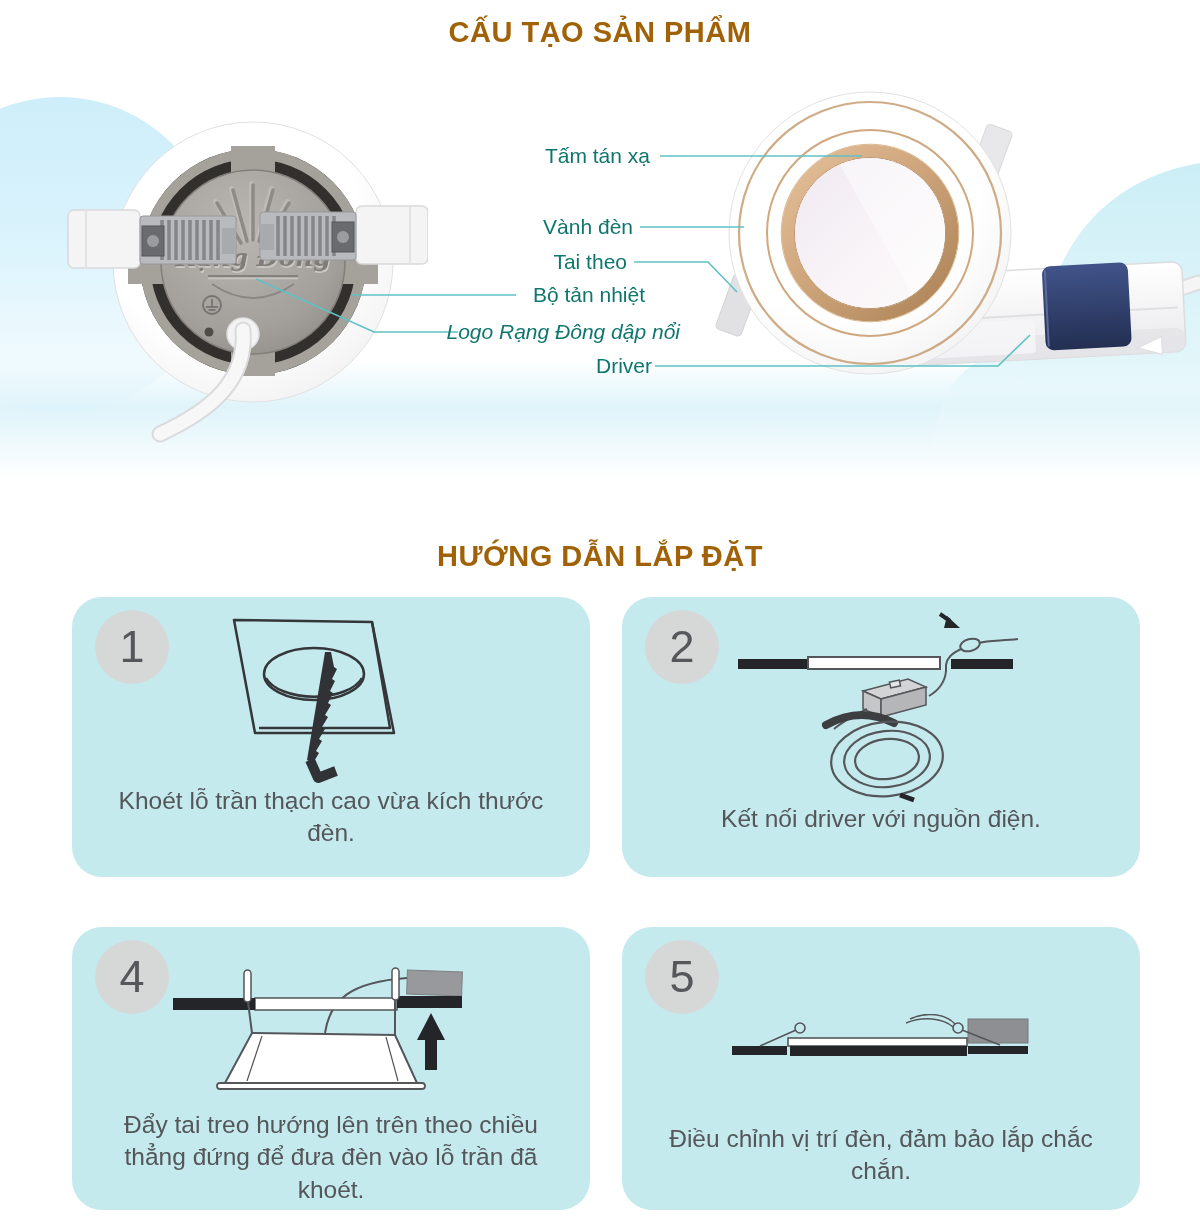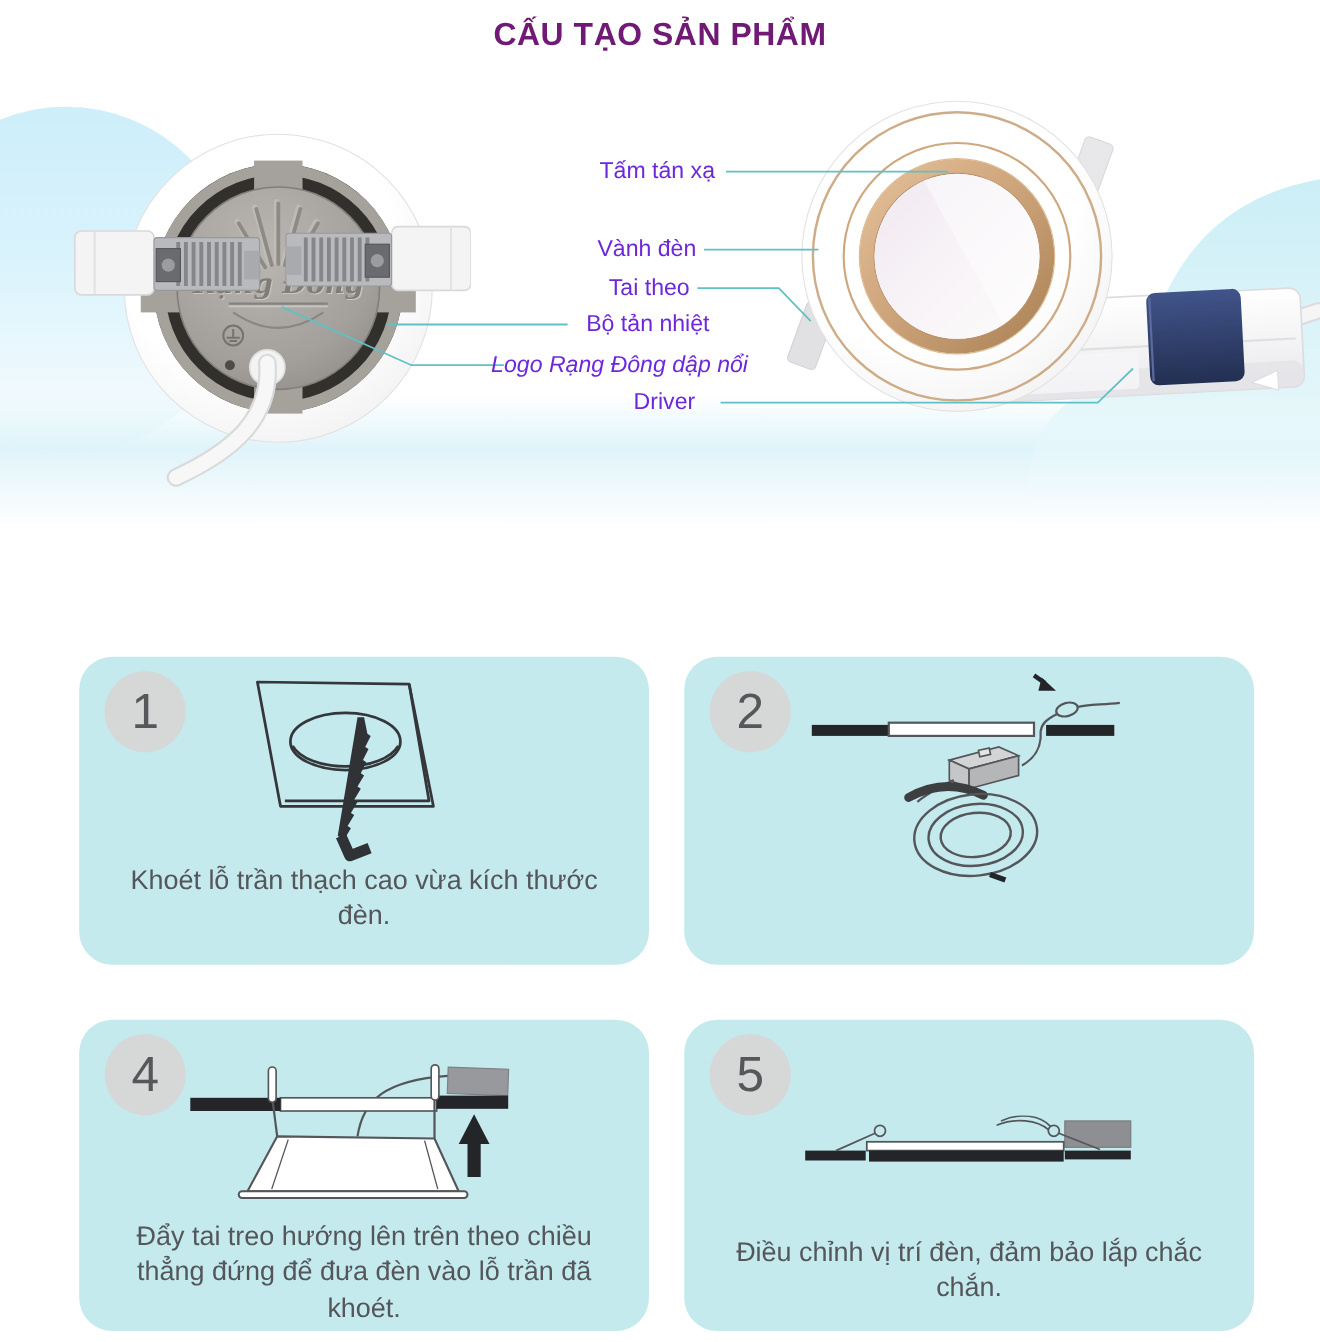--- a/index.html
+++ b/index.html
@@ -7,31 +7,31 @@
          font-family:"Liberation Sans",sans-serif;background:#ffffff;}
 
   
   .bg-blob-left{position:absolute;left:-98px;top:97px;width:316px;height:316px;border-radius:50%;
     background:linear-gradient(180deg,#cdeefa 0%,#daf3fc 45%,rgba(234,249,253,0.25) 100%);z-index:1;}
   .bg-band{position:absolute;left:0;top:360px;width:1200px;height:120px;z-index:1;
     background:linear-gradient(180deg,rgba(217,242,250,0) 0%,rgba(215,241,249,0.8) 40%,rgba(255,255,255,0) 100%);}
   .bg-wave-right{position:absolute;left:930px;top:155px;z-index:1;}
 
   .section-title{position:absolute;left:0;width:1200px;text-align:center;
-    color:#701a75;font-size:29px;font-weight:bold;letter-spacing:.5px;z-index:7;}
+    color:#a16207;font-size:29px;font-weight:bold;letter-spacing:.5px;z-index:7;}
   #title-structure{top:16px;}
   #title-install{top:540px;}
 
   .lamp{position:absolute;z-index:2;}
   #lamp-back{left:62px;top:80px;}
   #lamp-front{left:688px;top:58px;}
 
   #leader-lines{position:absolute;left:0;top:0;z-index:5;pointer-events:none;}
 
-  .part-label{position:absolute;z-index:6;font-size:21px;color:#6d28d9;
+  .part-label{position:absolute;z-index:6;font-size:21px;color:#0f766e;
     white-space:nowrap;transform:translateY(-50%);}
 
   
   .step-card{position:absolute;width:518px;background:#C4EAEE;border-radius:30px;z-index:2;}
   #card-1{left:72px;top:597px;height:280px;}
   #card-2{left:622px;top:597px;height:280px;}
   #card-4{left:72px;top:927px;height:283px;}
   #card-5{left:622px;top:927px;height:283px;}
   .step-badge{position:absolute;left:23px;top:13px;width:74px;height:74px;border-radius:50%;
     background:#D6D8D8;color:#55575B;font-size:45px;line-height:74px;text-align:center;}
@@ -244,22 +244,23 @@
       <path d="M458,332 H374 L256,279"></path>
       <path d="M655,366 H998 L1030,335"></path>
     </g>
   </svg>
 
   <div class="part-label" style="right:550px;top:156px;">Tấm tán xạ</div>
   <div class="part-label" style="right:567px;top:227px;">Vành đèn</div>
   <div class="part-label" style="right:573px;top:262px;">Tai theo</div>
   <div class="part-label" style="right:555px;top:295px;margin-left:13px;">Bộ tản nhiệt</div>
   <div class="part-label" style="right:520px;top:332px;font-style:italic;">Logo Rạng Đông dập nổi</div>
-  <div class="part-label" style="right:568px;top:366px;">Driver</div>
-
+  <div class="part-label" style="right:548px;top:366px;">Driver</div>
+
+  <div class="section-title" id="title-install">HƯỚNG DẪN LẮP ĐẶT</div>
 
   <div class="step-card" id="card-1">
     <div class="step-badge">1</div>
     <svg class="step-illus" width="240" height="200" viewBox="0 0 240 200">
       <g fill="none" stroke="#34363a" stroke-width="2.5" stroke-linejoin="round">
         <polygon points="12,8 150,10 172,121 33,121"></polygon>
         <polyline points="150,10 168,116 37,116"></polyline>
         <ellipse cx="92" cy="62" rx="50" ry="26"></ellipse>
         <path d="M44,66 A50,26 0 0 0 140,66"></path>
       </g>
@@ -290,20 +291,21 @@
       </g>
       <path d="M137,102 C120,111 112,115 104,122" fill="none" stroke="#54565a" stroke-width="2"></path>
       <path d="M96,118 Q130,99 164,116" fill="none" stroke="#3c3e40" stroke-width="8" stroke-linecap="round"></path>
       <g fill="none" stroke="#54565a" stroke-width="2.2" transform="rotate(-6 157 152)">
         <ellipse cx="157" cy="152" rx="56" ry="37"></ellipse>
         <ellipse cx="157" cy="152" rx="43" ry="28"></ellipse>
         <ellipse cx="157" cy="152" rx="32" ry="20"></ellipse>
       </g>
       <line x1="170" y1="188" x2="184" y2="193" stroke="#232528" stroke-width="5"></line>
     </svg>
+    <div class="step-caption">Kết nối driver với nguồn điện.</div>
   </div>
 
   <div class="step-card" id="card-4">
     <div class="step-badge">4</div>
     <svg class="step-illus" width="300" height="145" viewBox="0 0 300 145">
       <rect x="242" y="11" width="55" height="24" fill="#97999c" stroke="#7d7f82" stroke-width="1" transform="rotate(2 269 23)"></rect>
       <path d="M160,73 C165,40 185,22 242,18" fill="none" stroke="#54565a" stroke-width="2"></path>
       <rect x="90" y="38" width="142" height="12" fill="#ffffff" stroke="#54565a" stroke-width="1.5"></rect>
       <rect x="8" y="38" width="82" height="12" fill="#232528"></rect>
       <rect x="232" y="36" width="65" height="12" fill="#232528"></rect>

